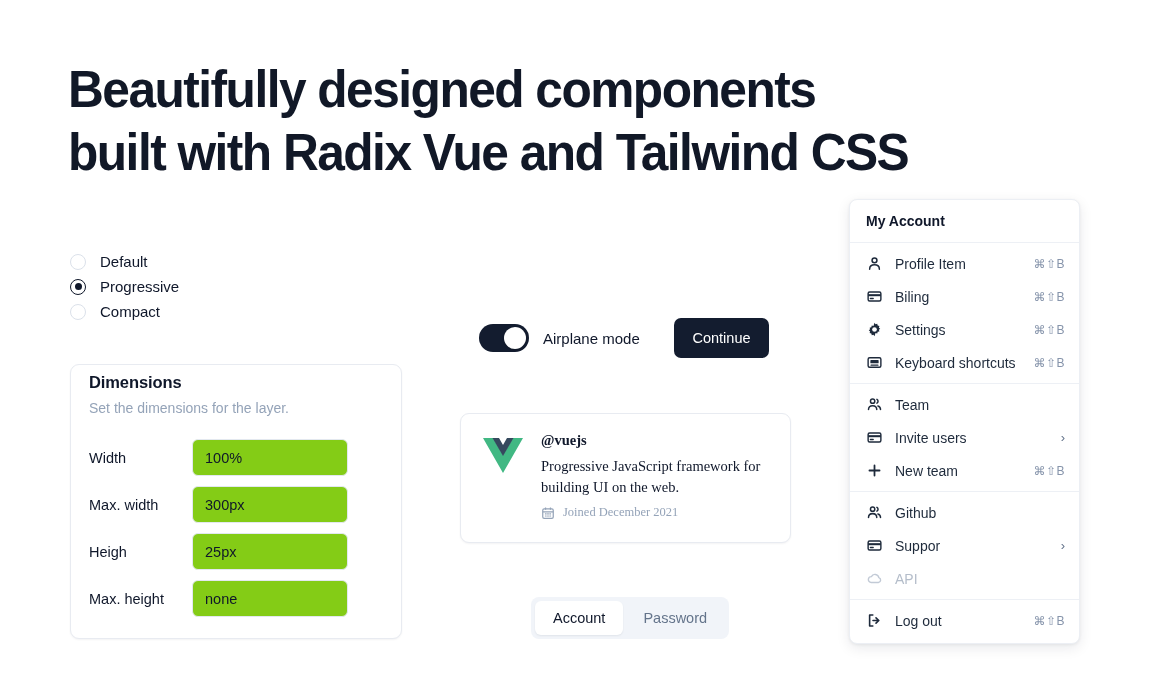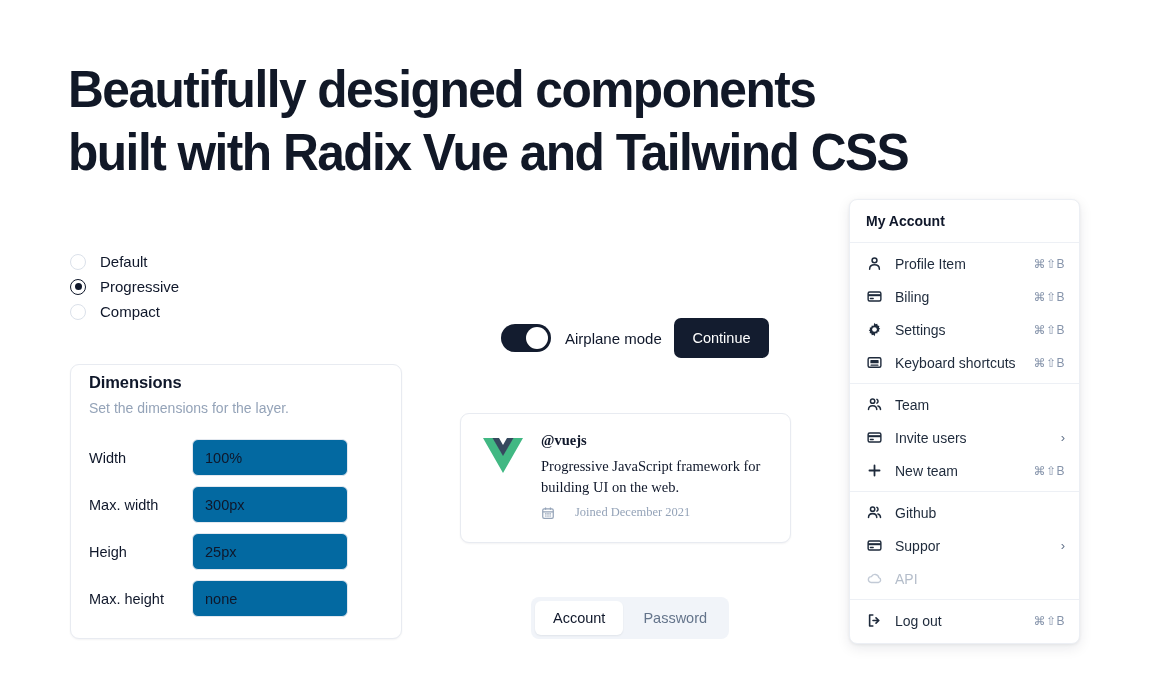--- a/index.html
+++ b/index.html
@@ -56,28 +56,28 @@
     padding: 8px 18px;
   }
   .dims-title { font-size: 16.5px; font-weight: 700; color: #0f172a; letter-spacing: -.1px; }
   .dims-sub { font-size: 14px; color: #94a3b8; margin-top: 8px; }
   .dims-rows { margin-top: 18px; }
   .dims-row { display: flex; align-items: center; height: 47px; }
   .dims-label { width: 103px; font-size: 14.5px; color: #0f172a; flex: none; }
   .dims-input {
     width: 156px; height: 37px;
     border: 1px solid #e3e8ef; border-radius: 6px;
-    background: #0369a1; font-size: 14.5px; color: #0f172a;
+    background: #84cc16; font-size: 14.5px; color: #0f172a;
     padding: 0 12px;
     font-family: "Liberation Sans", sans-serif;
     outline: none;
   }
 
   
-  .switch-wrap { position: absolute; left: 501px; top: 324px; display: flex; align-items: center; }
+  .switch-wrap { position: absolute; left: 479px; top: 324px; display: flex; align-items: center; }
   .switch {
     width: 50px; height: 28px; border-radius: 14px;
     background: #131c2f; position: relative; flex: none;
   }
   .switch .knob {
     position: absolute; top: 3px; left: 25px;
     width: 22px; height: 22px; border-radius: 50%;
     background: #fff;
     box-shadow: 0 1px 2px rgba(0,0,0,.2);
   }
@@ -101,21 +101,21 @@
     border: 1px solid #e8ebf1;
     border-radius: 9px;
     box-shadow: 0 1px 2px rgba(16,24,40,.05);
     padding: 18px 20px;
     display: flex; gap: 16px; font-family: Liberation Serif, serif;
   }
   .vue-logo { width: 44px; height: 44px; flex: none; margin-top: 4px; }
   .hc-body { flex: 1; }
   .hc-handle { font-size: 14.5px; font-weight: 700; color: #0f172a; }
   .hc-desc { font-size: 14.5px; color: #0f172a; line-height: 21px; margin-top: 7px; max-width: 244px; }
-  .hc-meta { display: flex; align-items: center; gap: 20px; margin-top: 7px; color: #94a3b8; font-size: 12.5px; }
+  .hc-meta { display: flex; align-items: center; gap: 8px; margin-top: 7px; color: #94a3b8; font-size: 12.5px; }
   .cal-icon { width: 14px; height: 14px; flex: none; }
 
   
   .tabs {
     position: absolute; left: 531px; top: 597px;
     height: 42px; background: #f1f4f9; border-radius: 8px;
     display: flex; align-items: center; padding: 4px;
     gap: 2px;
     justify-content: center;
   }

